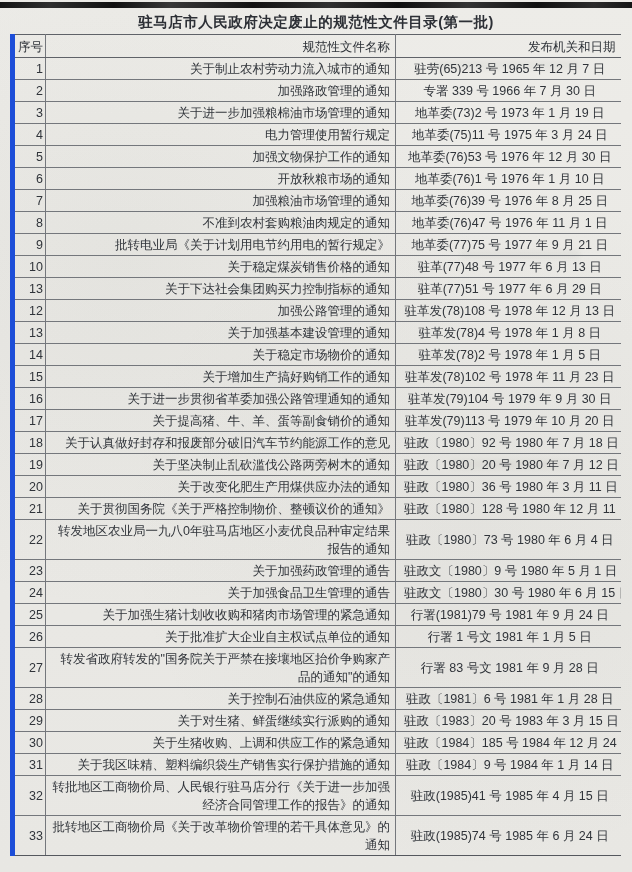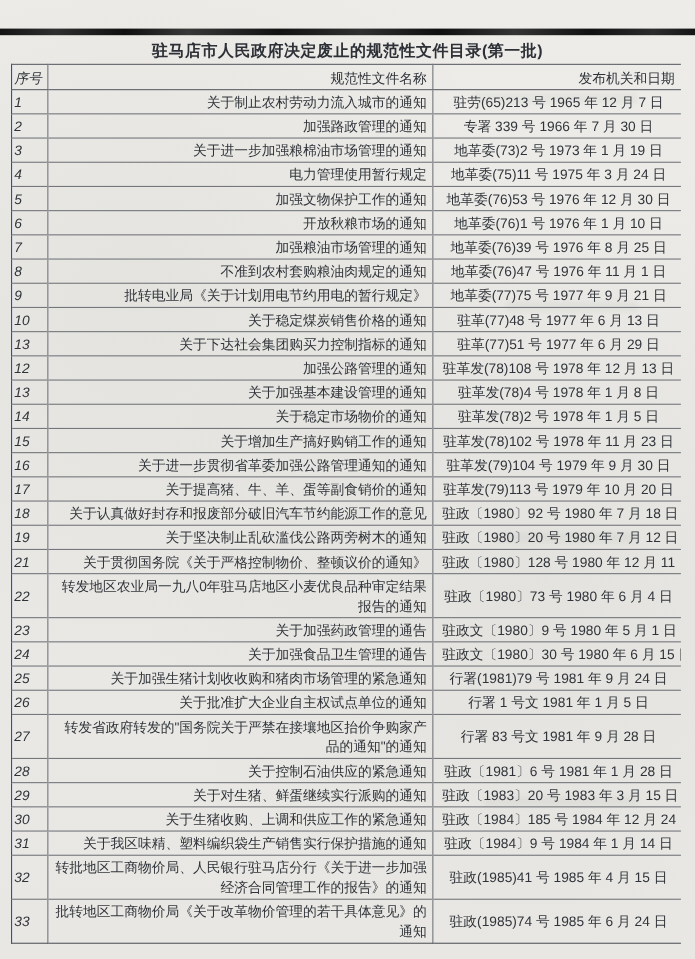--- a/index.html
+++ b/index.html
@@ -5,21 +5,21 @@
   html,body{margin:0;padding:0;}
   body{
     width:632px;height:872px;position:relative;overflow:hidden;
     background:
       radial-gradient(circle at 20% 30%, rgba(120,125,115,0.06), transparent 45%),
       radial-gradient(circle at 75% 60%, rgba(110,115,108,0.05), transparent 50%),
       linear-gradient(180deg,#edecE8 0%, #eae9e5 40%, #e8e7e3 100%);
     background-color:#eae9e5;
     font-family:"Liberation Sans", sans-serif;
   }
-  .page{position:absolute;inset:0;margin-top:24px;}
+  .page{position:absolute;inset:0;}
   .scan-edge{
     position:absolute;top:2px;left:0;width:632px;height:6px;
     background:linear-gradient(90deg,#141414 0%,#2f2f2f 8%,#101010 18%,#383838 27%,
       #121212 40%,#303030 52%,#0f0f0f 63%,#343434 74%,#111 85%,#2c2c2c 94%,#151515 100%);
   }
   .ghost{position:absolute;opacity:0.05;background:#5a6258;filter:blur(2px);border-radius:3px;}
   .g1{top:60px;left:430px;width:150px;height:10px;}
   .g2{top:250px;left:460px;width:120px;height:9px;}
   .g3{top:460px;left:450px;width:130px;height:9px;}
   .g4{top:700px;left:440px;width:140px;height:9px;}
@@ -36,21 +36,21 @@
   col.c-name{width:350px;}
   col.c-issuer{width:225px;}
   th,td{
     border-top:1px solid #74777c;
     font-size:12.5px;color:#30343a;font-weight:normal;
     vertical-align:middle;line-height:18px;
     padding:2px 5px 1px 5px;
   }
   thead th{border-top:1px solid #5f6268;border-bottom:1px solid #5f6268;text-align:right;height:19px;color:#2e3238;}
   tbody tr:last-child td{border-bottom:1px solid #55585e;}
-  td:first-child, th:first-child{border-left:1px solid #1d4ed8;text-align:left;padding-left:2px;padding-right:2px;font-style:italic;}
+  td:first-child, th:first-child{border-left:5px solid #1d4ed8;text-align:right;padding-left:2px;padding-right:2px;}
   td:nth-child(1), th:nth-child(1){border-right:1px solid #74777c;}
   td:nth-child(2), th:nth-child(2){border-right:1px solid #74777c;}
   td:nth-child(2){text-align:right;}
   td:nth-child(3){text-align:center;white-space:nowrap;overflow:hidden;padding-left:8px;}
 </style>
 </head>
 <body>
 
 <div class="page">
   <div class="scan-edge"></div>
@@ -164,20 +164,25 @@
           <td>18</td>
           <td>关于认真做好封存和报废部分破旧汽车节约能源工作的意见</td>
           <td>驻政〔1980〕92 号 1980 年 7 月 18 日</td>
         </tr>
         <tr>
           <td>19</td>
           <td>关于坚决制止乱砍滥伐公路两旁树木的通知</td>
           <td>驻政〔1980〕20 号 1980 年 7 月 12 日</td>
         </tr>
         <tr>
+          <td>20</td>
+          <td>关于改变化肥生产用煤供应办法的通知</td>
+          <td>驻政〔1980〕36 号 1980 年 3 月 11 日</td>
+        </tr>
+        <tr>
           <td>21</td>
           <td>关于贯彻国务院《关于严格控制物价、整顿议价的通知》</td>
           <td>驻政〔1980〕128 号 1980 年 12 月 11 日</td>
         </tr>
         <tr>
           <td>22</td>
           <td>转发地区农业局一九八0年驻马店地区小麦优良品种审定结果报告的通知</td>
           <td>驻政〔1980〕73 号 1980 年 6 月 4 日</td>
         </tr>
         <tr>

